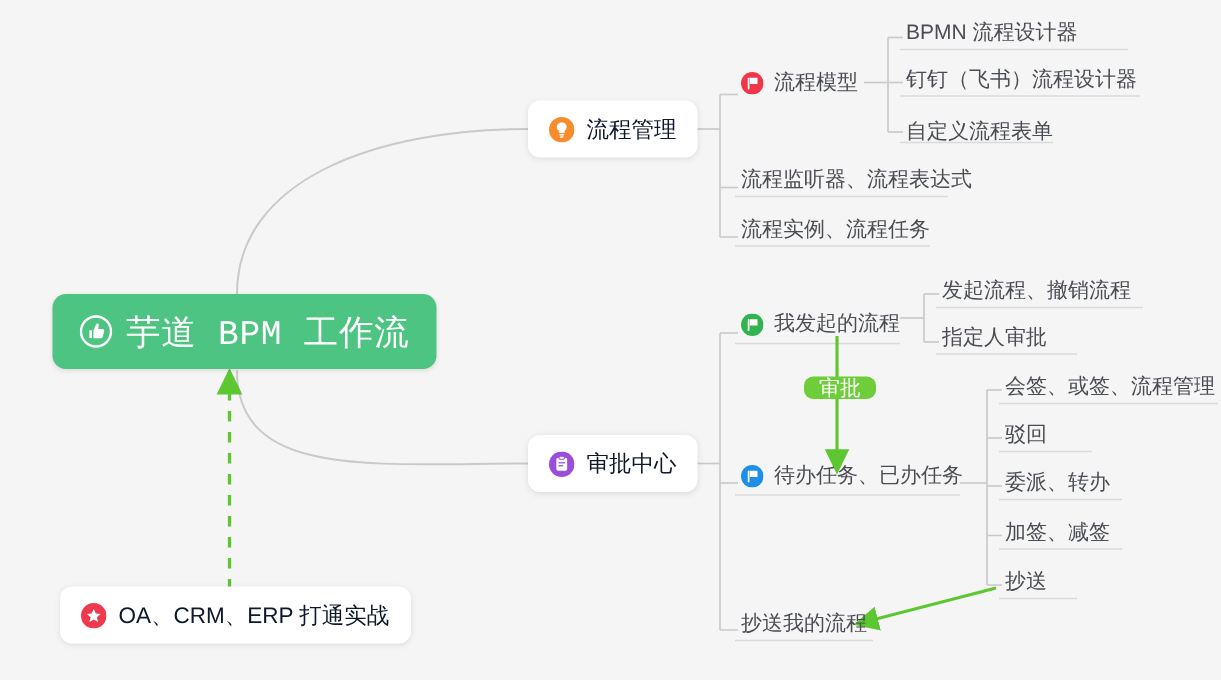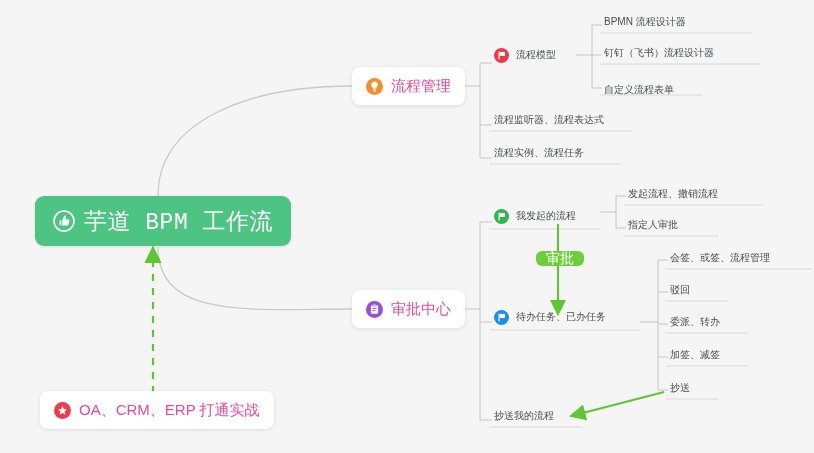--- a/index.html
+++ b/index.html
@@ -54,39 +54,39 @@
     align-items: center;
     gap: 8px;
     background: #ffffff;
     border-radius: 8px;
     padding: 0 14px;
     height: 38px;
     box-sizing: border-box;
     box-shadow: 0 1px 4px rgba(0,0,0,0.10);
   }
   .card-label {
-    color: #ec4899;
+    color: #0f172a;
     font-size: 15px;
     white-space: nowrap;
   }
 
   
   .leaf-node {
     position: absolute;
     display: flex;
     align-items: center;
     gap: 7px;
     height: 26px;
     padding: 0 6px 0 2px;
     box-sizing: border-box;
     white-space: nowrap;
   }
   .leaf-label {
     color: #4a4d53;
-    font-size: 10px;
+    font-size: 14px;
     white-space: nowrap;
   }
 
   
   .anno-pill {
     position: absolute;
     display: flex;
     align-items: center;
     justify-content: center;
     background: #6ece3a;

